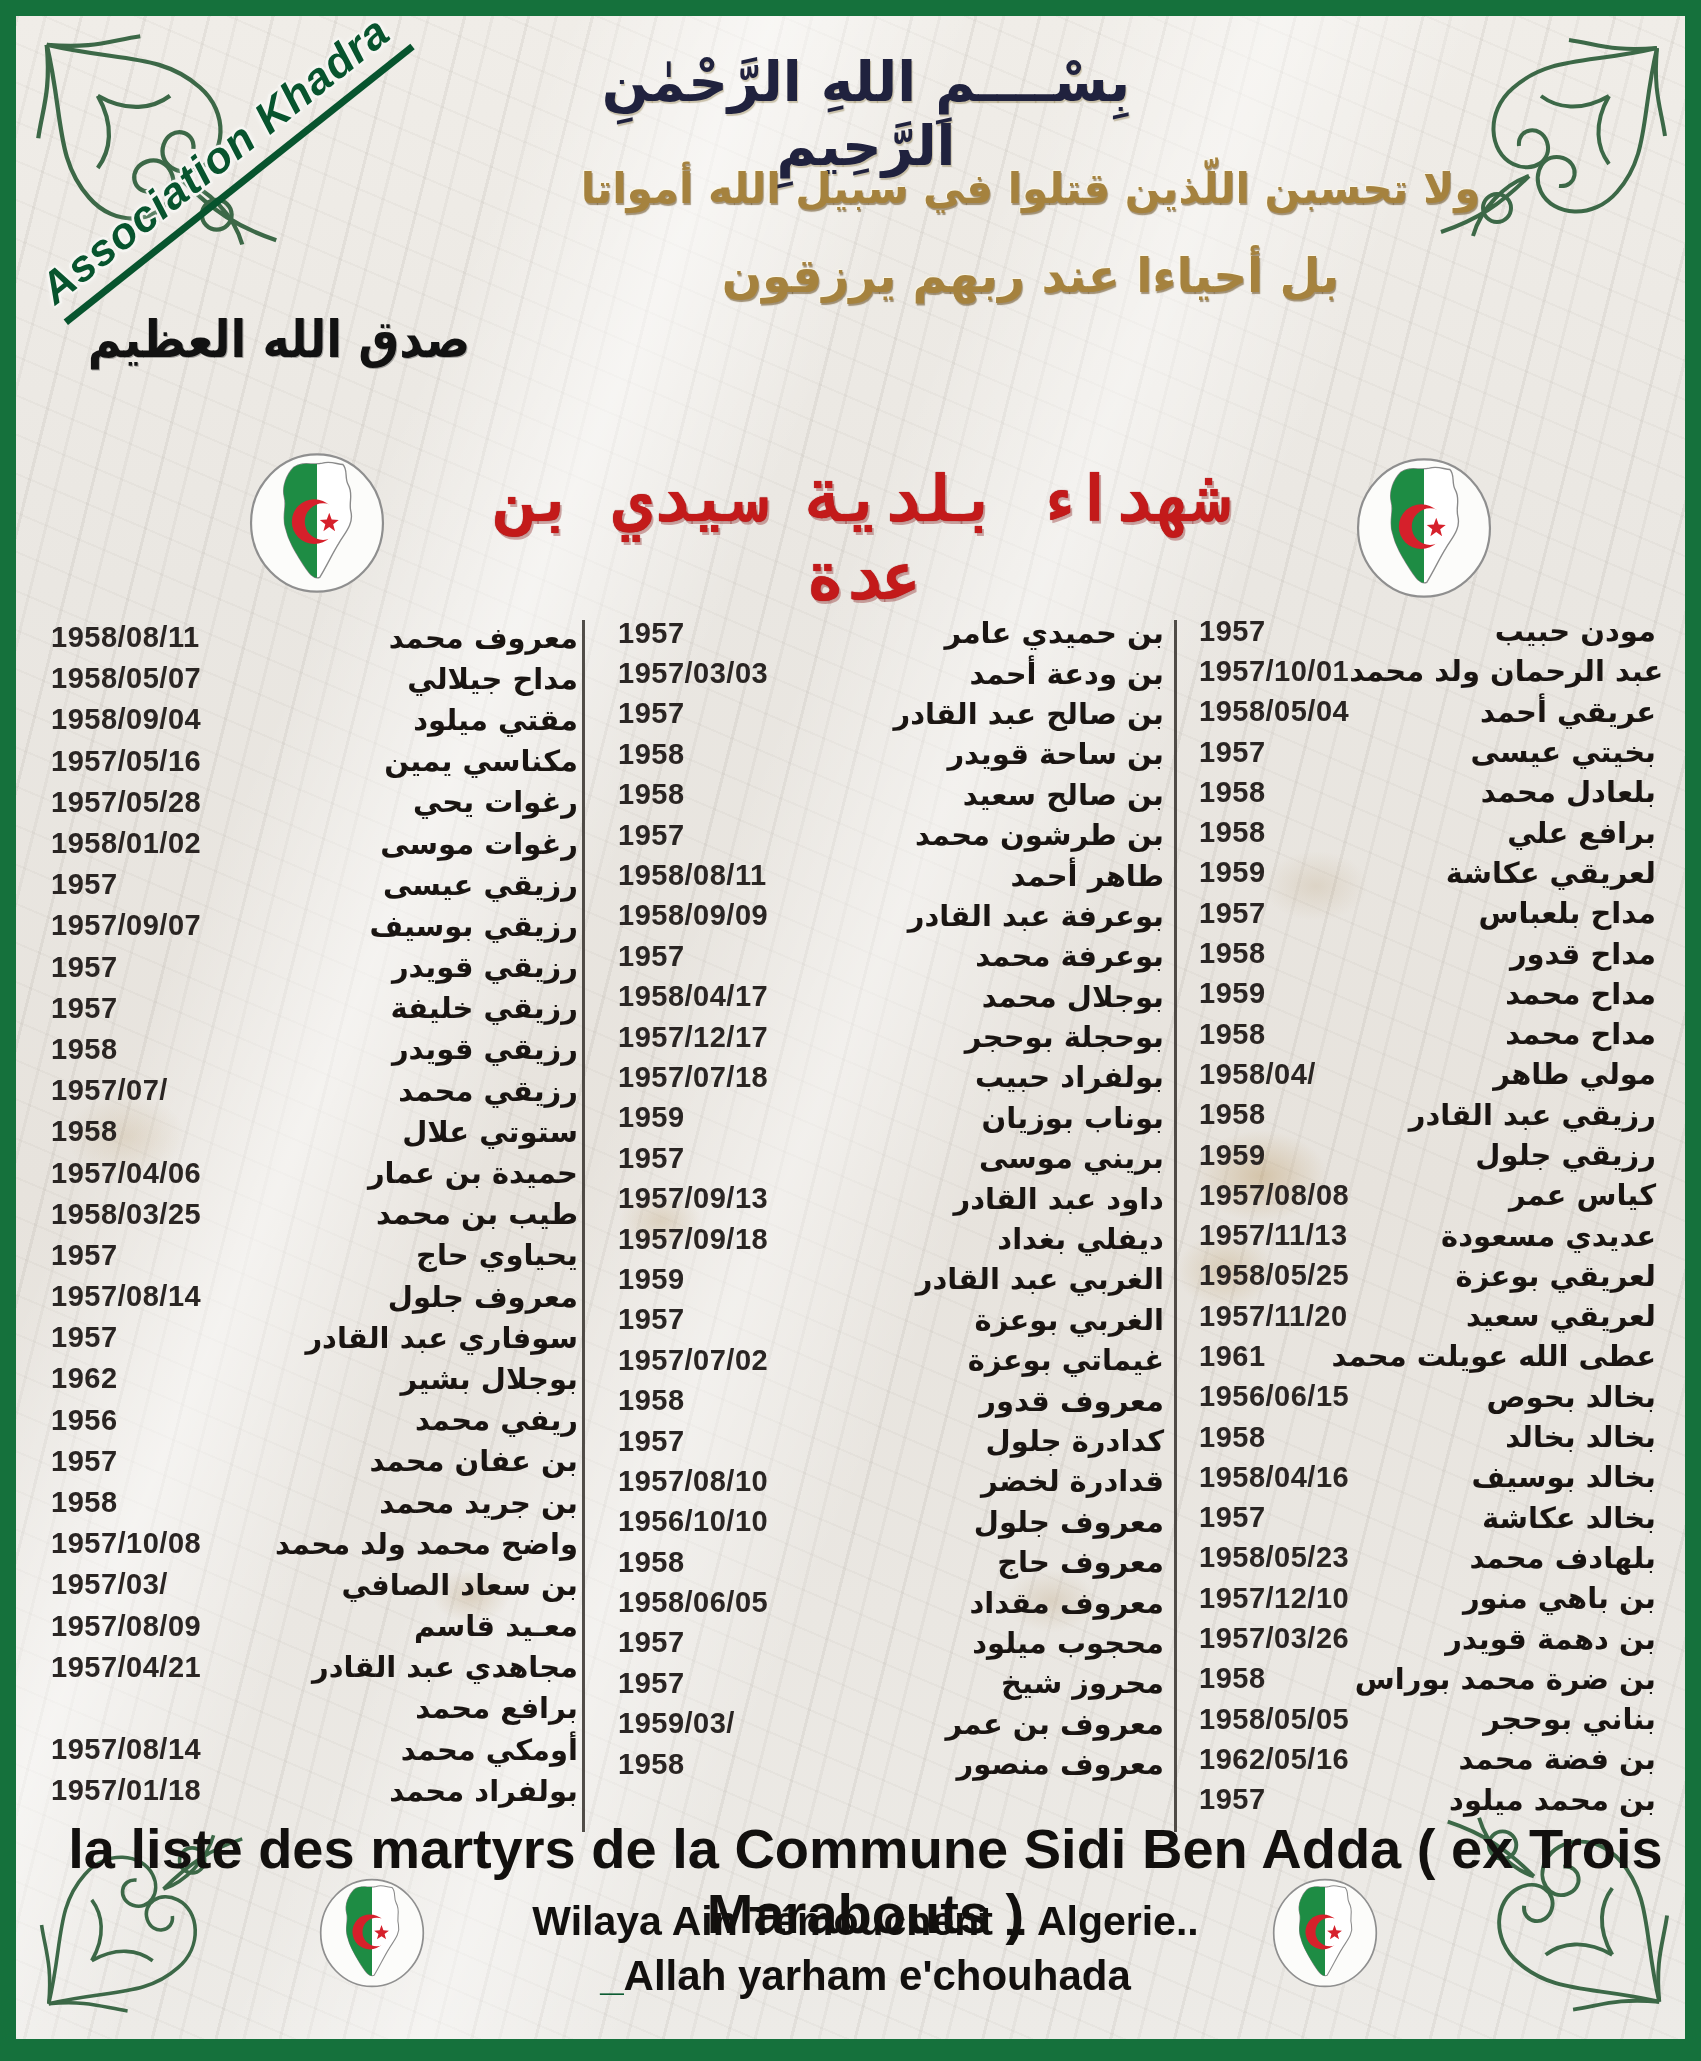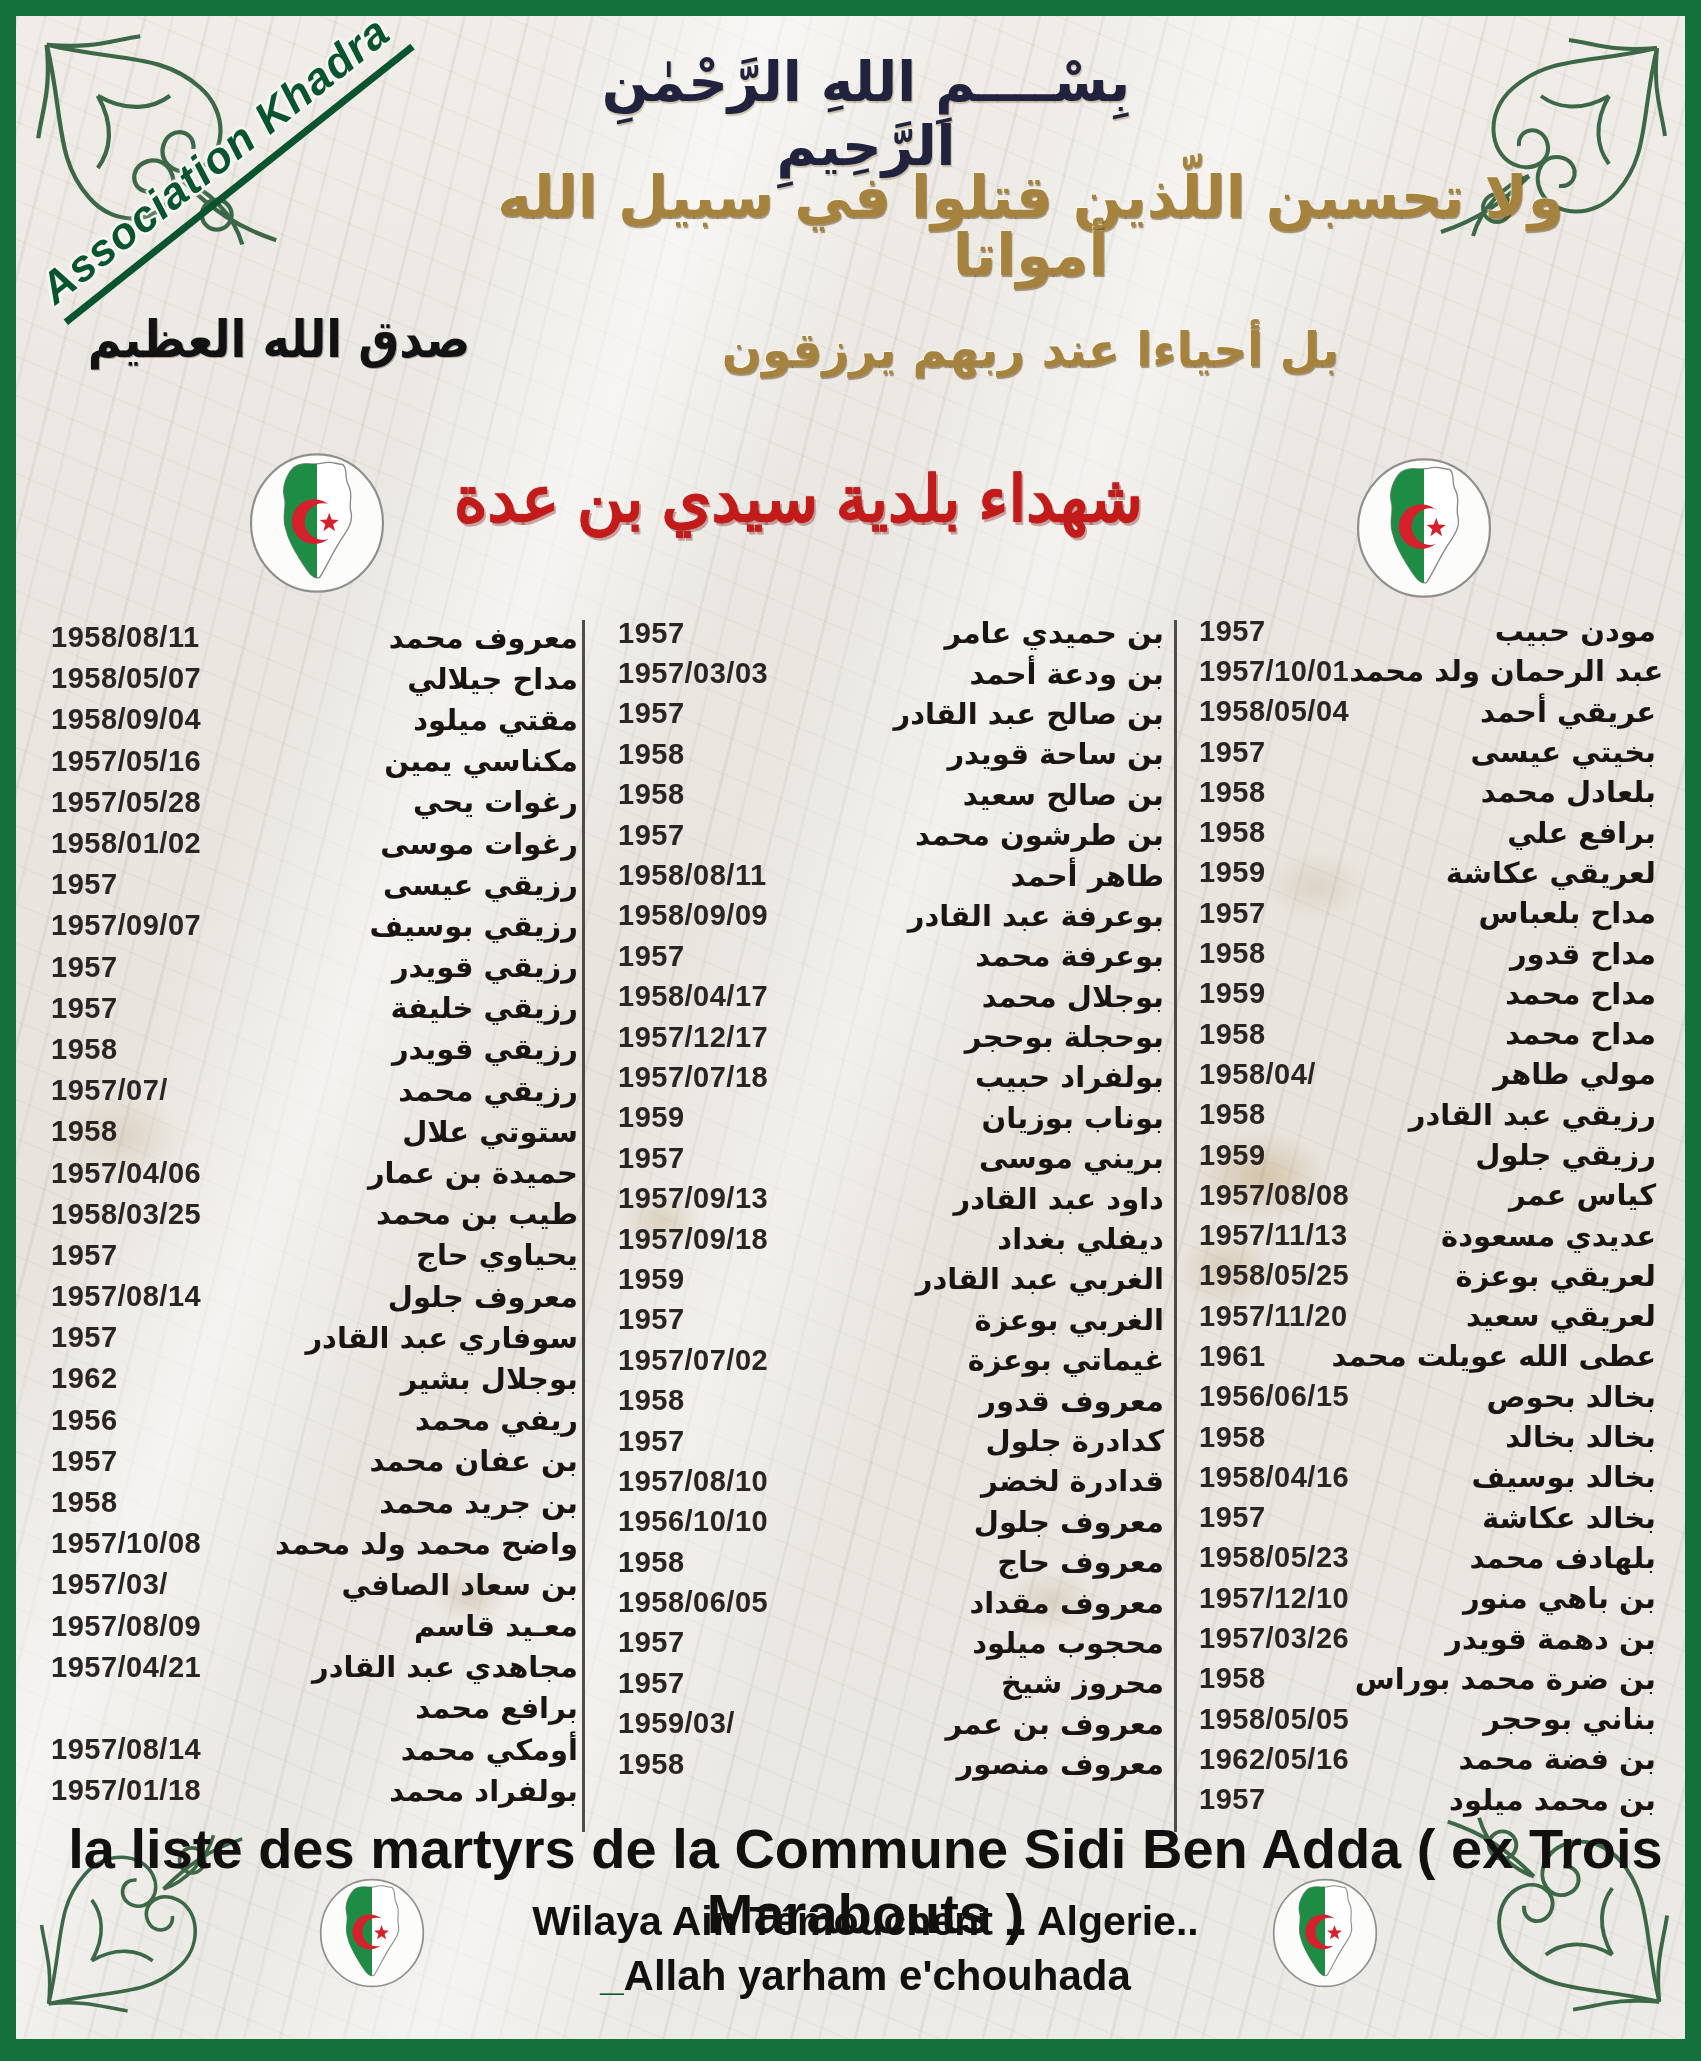--- a/index.html
+++ b/index.html
@@ -42,28 +42,28 @@
     text-shadow:-2px -2px 0 #f6f5f2,2px -2px 0 #f6f5f2,-2px 2px 0 #f6f5f2,
       2px 2px 0 #f6f5f2,0 0 7px #ffffff;}
   
   .basmala{position:absolute;left:520px;width:660px;top:34px;text-align:center;
     font-family:"DejaVu Sans",sans-serif;direction:rtl;font-size:55px;font-weight:bold;
     color:#20223e;text-shadow:1px 2px 1px rgba(120,100,40,.35);}
   .verse{position:absolute;left:420px;right:60px;top:152px;text-align:center;
     direction:rtl;font-family:"DejaVu Sans",sans-serif;font-weight:bold;
     color:var(--verse-gold,#a5823e);
     text-shadow:1px 2px 1px rgba(92,66,20,.55), -1px -1px 0 rgba(255,250,228,.65);}
-  .verse .v1{font-size:58px;line-height:1.0;}
+  .verse .v1{font-size:42px;line-height:1.0;}
   .verse .v2{font-size:47px;line-height:1.0;margin-top:42px;}
   .tasdiq{position:absolute;left:68px;top:296px;width:390px;text-align:center;
     direction:rtl;font-family:"DejaVu Sans",sans-serif;font-size:46px;font-weight:bold;
     color:#121212;transform:scaleY(1.12);letter-spacing:-1px;
     text-shadow:1px 1px 0 rgba(60,60,60,.4);}
-  .title{position:absolute;left:438px;right:412px;top:446px;text-align:left;
-    direction:rtl;font-family:Liberation Sans, sans-serif;font-size:64px;font-weight:bold;
+  .title{position:absolute;left:438px;right:412px;top:446px;text-align:center;
+    direction:rtl;font-family:Liberation Mono, monospace;font-size:64px;font-weight:bold;
     letter-spacing:2px;color:var(--title-red,#c31a1a);
     text-shadow:2px 3px 0 rgba(128,18,18,.35),0 0 1px #8d1010;}
   
   .logo{position:absolute;}
   .logo-tl{left:233px;top:436px;width:136px;height:142px;}
   .logo-tr{left:1340px;top:441px;width:136px;height:142px;}
   .logo-bl{left:303px;top:1862px;width:106px;height:110px;}
   .logo-br{left:1256px;top:1862px;width:106px;height:110px;}
   
   .col{position:absolute;display:flex;flex-direction:column;}

